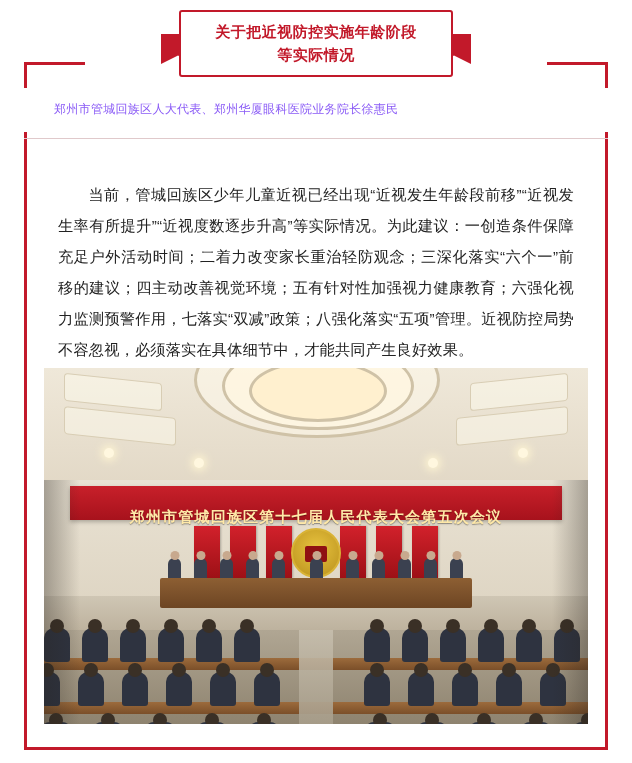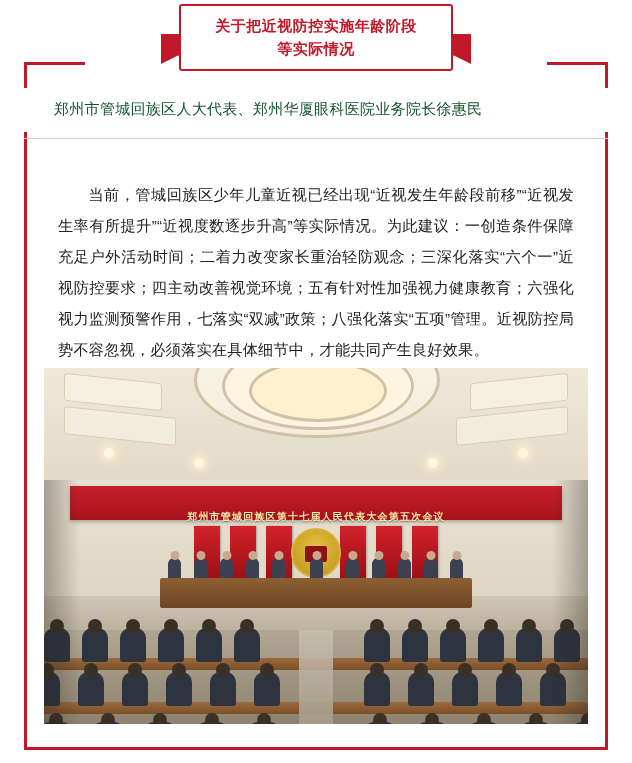--- a/index.html
+++ b/index.html
@@ -19,21 +19,21 @@
     width: 632px;
     height: 763px;
     background: #ffffff;
     box-sizing: border-box;
   }
 
   
   .banner-wrap {
     position: relative;
     width: 100%;
-    padding-top: 4px;
+    padding-top: 10px;
     display: flex;
     justify-content: center;
     align-items: flex-start;
   }
   .banner {
     position: relative;
     display: inline-block;
     background: #ffffff;
     border: 2px solid #c2192a;
     border-radius: 3px;
@@ -109,22 +109,22 @@
     position: absolute;
     left: 24px;
     top: 88px;
     width: 584px;
     box-sizing: border-box;
     padding: 10px 26px 12px 30px;
     background: #ffffff;
     z-index: 4;
   }
   .author-text {
-    color: #14532d;
-    font-size: 15px;
+    color: #8b5cf6;
+    font-size: 12px;
     line-height: 22px;
     letter-spacing: 0.3px;
     white-space: nowrap;
   }
 
   
   .divider {
     position: absolute;
     left: 24px;
     top: 138px;
@@ -212,21 +212,21 @@
     width: 492px;
     height: 34px;
     background: linear-gradient(#c8202a, #a7121c);
     display: flex;
     align-items: center;
     justify-content: center;
     box-shadow: 0 2px 4px rgba(0,0,0,0.25);
   }
   .banner-red span {
     color: #ffe9a8;
-    font-size: 10px;
+    font-size: 15px;
     font-weight: bold;
     letter-spacing: 1.2px;
     white-space: nowrap;
     text-shadow: 0 1px 1px rgba(0,0,0,0.35);
     margin-top: 28px;
   }
   .emblem {
     position: absolute;
     left: 50%;
     transform: translateX(-50%);
@@ -372,21 +372,21 @@
     <div class="corner bl"></div>
     <div class="corner br"></div>
   </div>
 
   <div class="author-box">
     <div class="author-text">郑州市管城回族区人大代表、郑州华厦眼科医院业务院长徐惠民</div>
   </div>
   <div class="divider"></div>
 
   <div class="content">
-    <p class="paragraph">当前，管城回族区少年儿童近视已经出现“近视发生年龄段前移”“近视发生率有所提升”“近视度数逐步升高”等实际情况。为此建议：一创造条件保障充足户外活动时间；二着力改变家长重治轻防观念；三深化落实“六个一”近视防控要求；四主动改善视觉环境；五有针对性加强视力健康教育；六强化视力监测预警作用，七落实“双减”政策；八强化落实“五项”管理。近视防控局势不容忽视，必须落实在具体细节中，才能共同产生良好效果。</p>
+    <p class="paragraph">当前，管城回族区少年儿童近视已经出现“近视发生年龄段前移”“近视发生率有所提升”“近视度数逐步升高”等实际情况。为此建议：一创造条件保障充足户外活动时间；二着力改变家长重治轻防观念；三深化落实“六个一”前移的建议；四主动改善视觉环境；五有针对性加强视力健康教育；六强化视力监测预警作用，七落实“双减”政策；八强化落实“五项”管理。近视防控局势不容忽视，必须落实在具体细节中，才能共同产生良好效果。</p>
   </div>
 
   <div class="photo-wrap">
     <div class="photo">
       <div class="ceiling">
         <div class="ceiling-ring ring1"></div>
         <div class="ceiling-ring ring2"></div>
         <div class="ceiling-ring ring3"></div>
         <div class="ceil-panel cp1"></div>
         <div class="ceil-panel cp2"></div>

